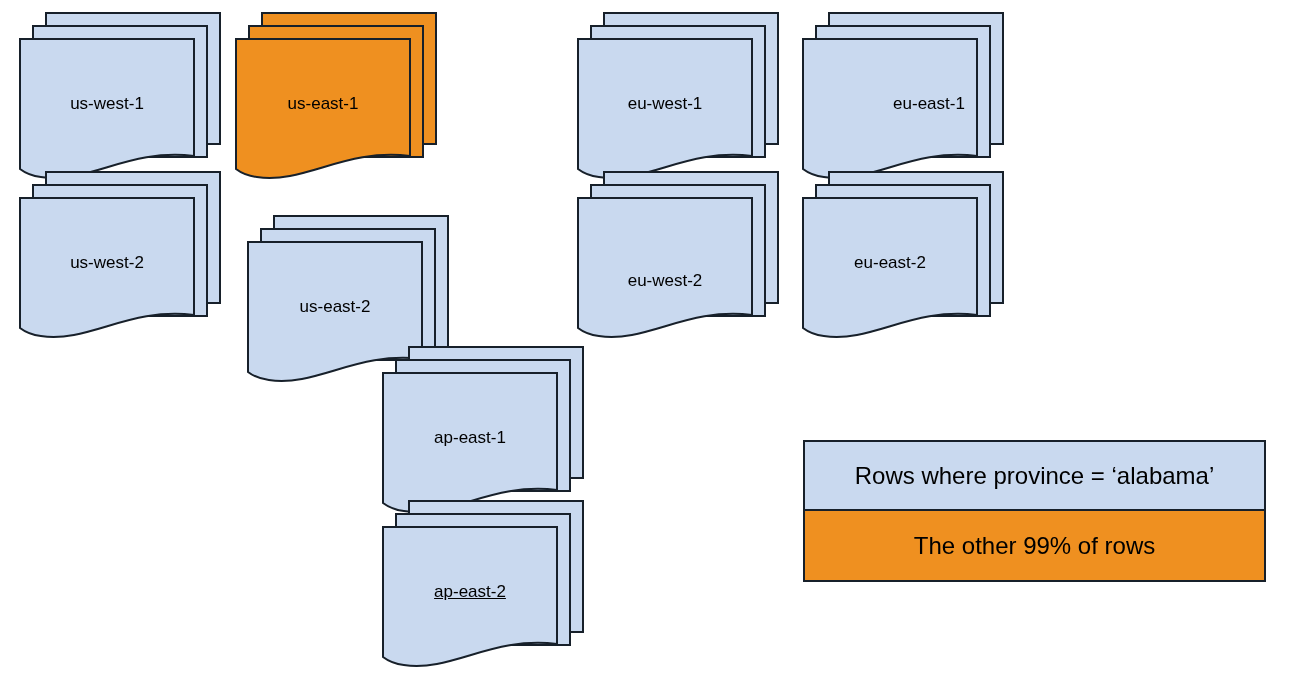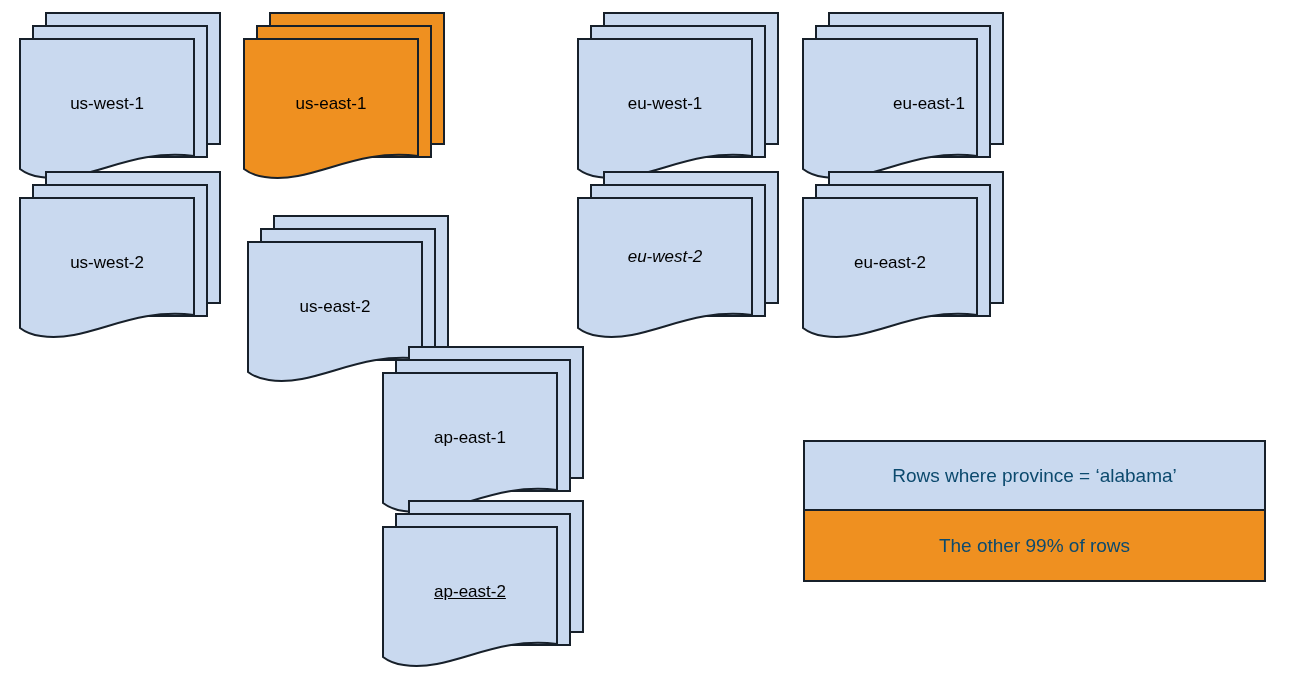--- a/index.html
+++ b/index.html
@@ -58,40 +58,40 @@
     height: 142px;
     border: 2px solid #17202a;
     box-sizing: border-box;
   }
   .legend-row {
     height: 50%;
     box-sizing: border-box;
     display: flex;
     align-items: center;
     justify-content: center;
-    font-size: 19px;
-    color: #0c4a6e;
+    font-size: 24px;
+    color: #000000;
   }
   .legend-row.blue { background: #c9d9ef; border-bottom: 2px solid #17202a; }
   .legend-row.orange { background: #ef9020; text-align: center; }
 </style>
 </head>
 <body>
 
 <div id="canvas"></div>
 
 <div class="stack" style="left: 20px; top: 13px;">
     <svg viewBox="0 0 200 160" width="200" height="160">
       <path d="M0,0 L174,0 L174,131 L0,131 Z" transform="translate(26,0)" fill="#c9d9ef" stroke="#17202a" stroke-width="2" stroke-linejoin="miter"></path>
       <path d="M0,0 L174,0 L174,131 L0,131 Z" transform="translate(13,13)" fill="#c9d9ef" stroke="#17202a" stroke-width="2" stroke-linejoin="miter"></path>
       <path d="M0,0 L174,0 L174,117 C107.88,109 69.60000000000001,145 20.88,138 C12.180000000000001,137 5.22,134 0,130 Z" transform="translate(0,26)" fill="#c9d9ef" stroke="#17202a" stroke-width="2" stroke-linejoin="miter"></path>
     </svg>
     <div class="stack-label" style="top: 82px;">us-west-1</div>
   </div>
-<div class="stack" style="left: 244px; top: 13px; border-radius: 7px;">
+<div class="stack" style="left: 236px; top: 13px; border-radius: 7px;">
     <svg viewBox="0 0 200 160" width="200" height="160">
       <path d="M0,0 L174,0 L174,131 L0,131 Z" transform="translate(26,0)" fill="#ef9020" stroke="#17202a" stroke-width="2" stroke-linejoin="miter"></path>
       <path d="M0,0 L174,0 L174,131 L0,131 Z" transform="translate(13,13)" fill="#ef9020" stroke="#17202a" stroke-width="2" stroke-linejoin="miter"></path>
       <path d="M0,0 L174,0 L174,117 C107.88,109 69.60000000000001,145 20.88,138 C12.180000000000001,137 5.22,134 0,130 Z" transform="translate(0,26)" fill="#ef9020" stroke="#17202a" stroke-width="2" stroke-linejoin="miter"></path>
     </svg>
     <div class="stack-label" style="top: 82px;">us-east-1</div>
   </div>
 <div class="stack" style="left: 578px; top: 13px;">
     <svg viewBox="0 0 200 160" width="200" height="160">
       <path d="M0,0 L174,0 L174,131 L0,131 Z" transform="translate(26,0)" fill="#c9d9ef" stroke="#17202a" stroke-width="2" stroke-linejoin="miter"></path>
@@ -123,21 +123,21 @@
       <path d="M0,0 L174,0 L174,117 C107.88,109 69.60000000000001,145 20.88,138 C12.180000000000001,137 5.22,134 0,130 Z" transform="translate(0,26)" fill="#c9d9ef" stroke="#17202a" stroke-width="2" stroke-linejoin="miter"></path>
     </svg>
     <div class="stack-label" style="top: 82px;">us-east-2</div>
   </div>
 <div class="stack" style="left: 578px; top: 172px;">
     <svg viewBox="0 0 200 160" width="200" height="160">
       <path d="M0,0 L174,0 L174,131 L0,131 Z" transform="translate(26,0)" fill="#c9d9ef" stroke="#17202a" stroke-width="2" stroke-linejoin="miter"></path>
       <path d="M0,0 L174,0 L174,131 L0,131 Z" transform="translate(13,13)" fill="#c9d9ef" stroke="#17202a" stroke-width="2" stroke-linejoin="miter"></path>
       <path d="M0,0 L174,0 L174,117 C107.88,109 69.60000000000001,145 20.88,138 C12.180000000000001,137 5.22,134 0,130 Z" transform="translate(0,26)" fill="#c9d9ef" stroke="#17202a" stroke-width="2" stroke-linejoin="miter"></path>
     </svg>
-    <div class="stack-label" style="top: 76px; font-style: italic;">eu-west-2</div>
+    <div class="stack-label" style="top: 100px;">eu-west-2</div>
   </div>
 <div class="stack" style="left: 803px; top: 172px;">
     <svg viewBox="0 0 200 160" width="200" height="160">
       <path d="M0,0 L174,0 L174,131 L0,131 Z" transform="translate(26,0)" fill="#c9d9ef" stroke="#17202a" stroke-width="2" stroke-linejoin="miter"></path>
       <path d="M0,0 L174,0 L174,131 L0,131 Z" transform="translate(13,13)" fill="#c9d9ef" stroke="#17202a" stroke-width="2" stroke-linejoin="miter"></path>
       <path d="M0,0 L174,0 L174,117 C107.88,109 69.60000000000001,145 20.88,138 C12.180000000000001,137 5.22,134 0,130 Z" transform="translate(0,26)" fill="#c9d9ef" stroke="#17202a" stroke-width="2" stroke-linejoin="miter"></path>
     </svg>
     <div class="stack-label" style="top: 82px;">eu-east-2</div>
   </div>
 <div class="stack" style="left: 383px; top: 347px;">

